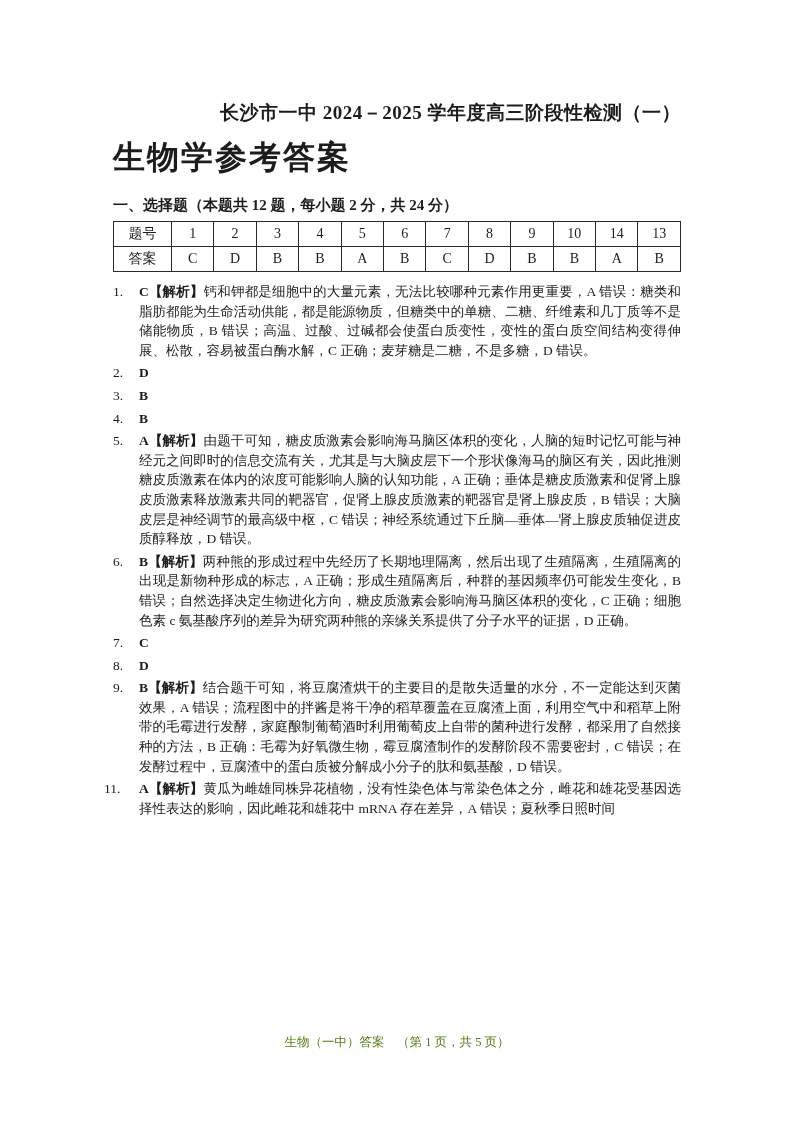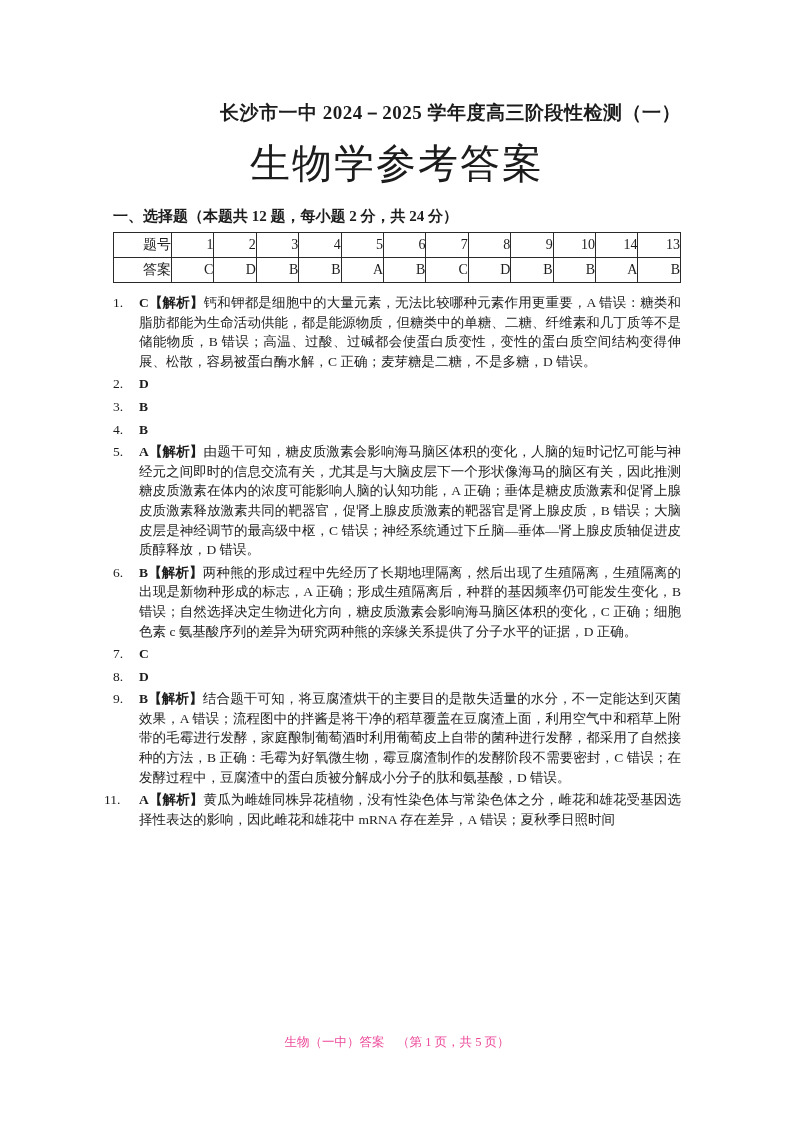--- a/index.html
+++ b/index.html
@@ -20,40 +20,39 @@
     width: 568px;
   }
   .doc-title {
     text-align: right;
     font-size: 19px;
     font-weight: bold;
     letter-spacing: 0.5px;
     margin: 0 0 10px 0;
   }
   .doc-subtitle {
-    text-align: center;
-    font-size: 40px;
-    font-weight: normal;
+    font-size: 32px;
+    font-weight: bold;
     letter-spacing: 2px;
     margin: 0 0 16px 0;
   }
   .section-heading {
     font-size: 15px;
     font-weight: bold;
     margin: 0 0 6px 0;
   }
   table.answer-table {
     width: 100%;
     border-collapse: collapse;
     table-layout: fixed;
     margin-bottom: 10px;
   }
   table.answer-table td {
     border: 1px solid #2a2a2a;
-    text-align: right;
+    text-align: center;
     font-size: 14px;
     height: 22px;
     padding: 1px 0;
   }
   table.answer-table td.label-cell { width: 57px; }
   .items { font-size: 13.5px; line-height: 19.6px; }
   .item {
     position: relative;
     padding-left: 26px;
     text-align: justify;
@@ -69,21 +68,21 @@
   .items .item:nth-child(10) .num,
   .items .item:nth-child(11) .num { left: -9px; }
   .item .ans { font-weight: bold; }
   .footer {
     position: absolute;
     left: 0;
     top: 1034px;
     width: 100%;
     text-align: center;
     font-size: 12.5px;
-    color: #ec4899;
+    color: #4d7c0f;
   }
 </style>
 </head>
 <body>
 
 <div class="page">
   <div class="content">
 
     <div class="doc-title">长沙市一中 2024－2025 学年度高三阶段性检测（一）</div>
     <div class="doc-subtitle">生物学参考答案</div>

